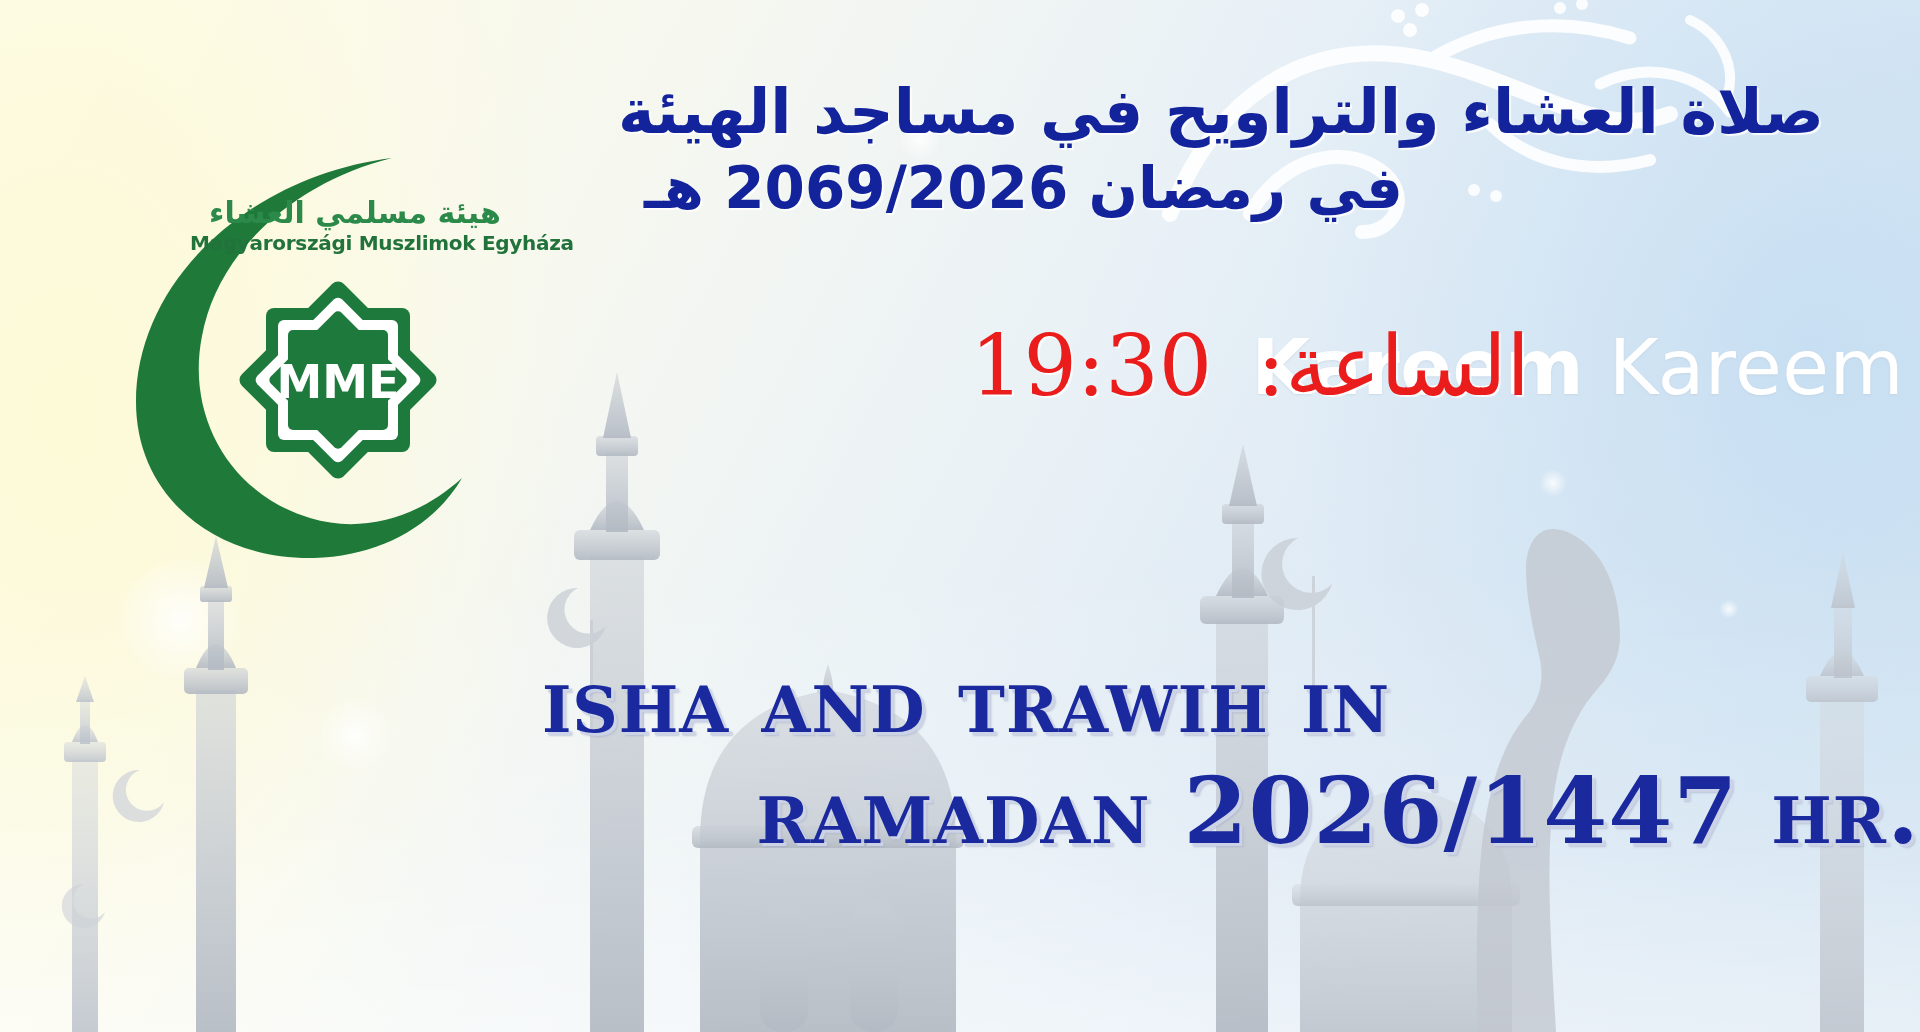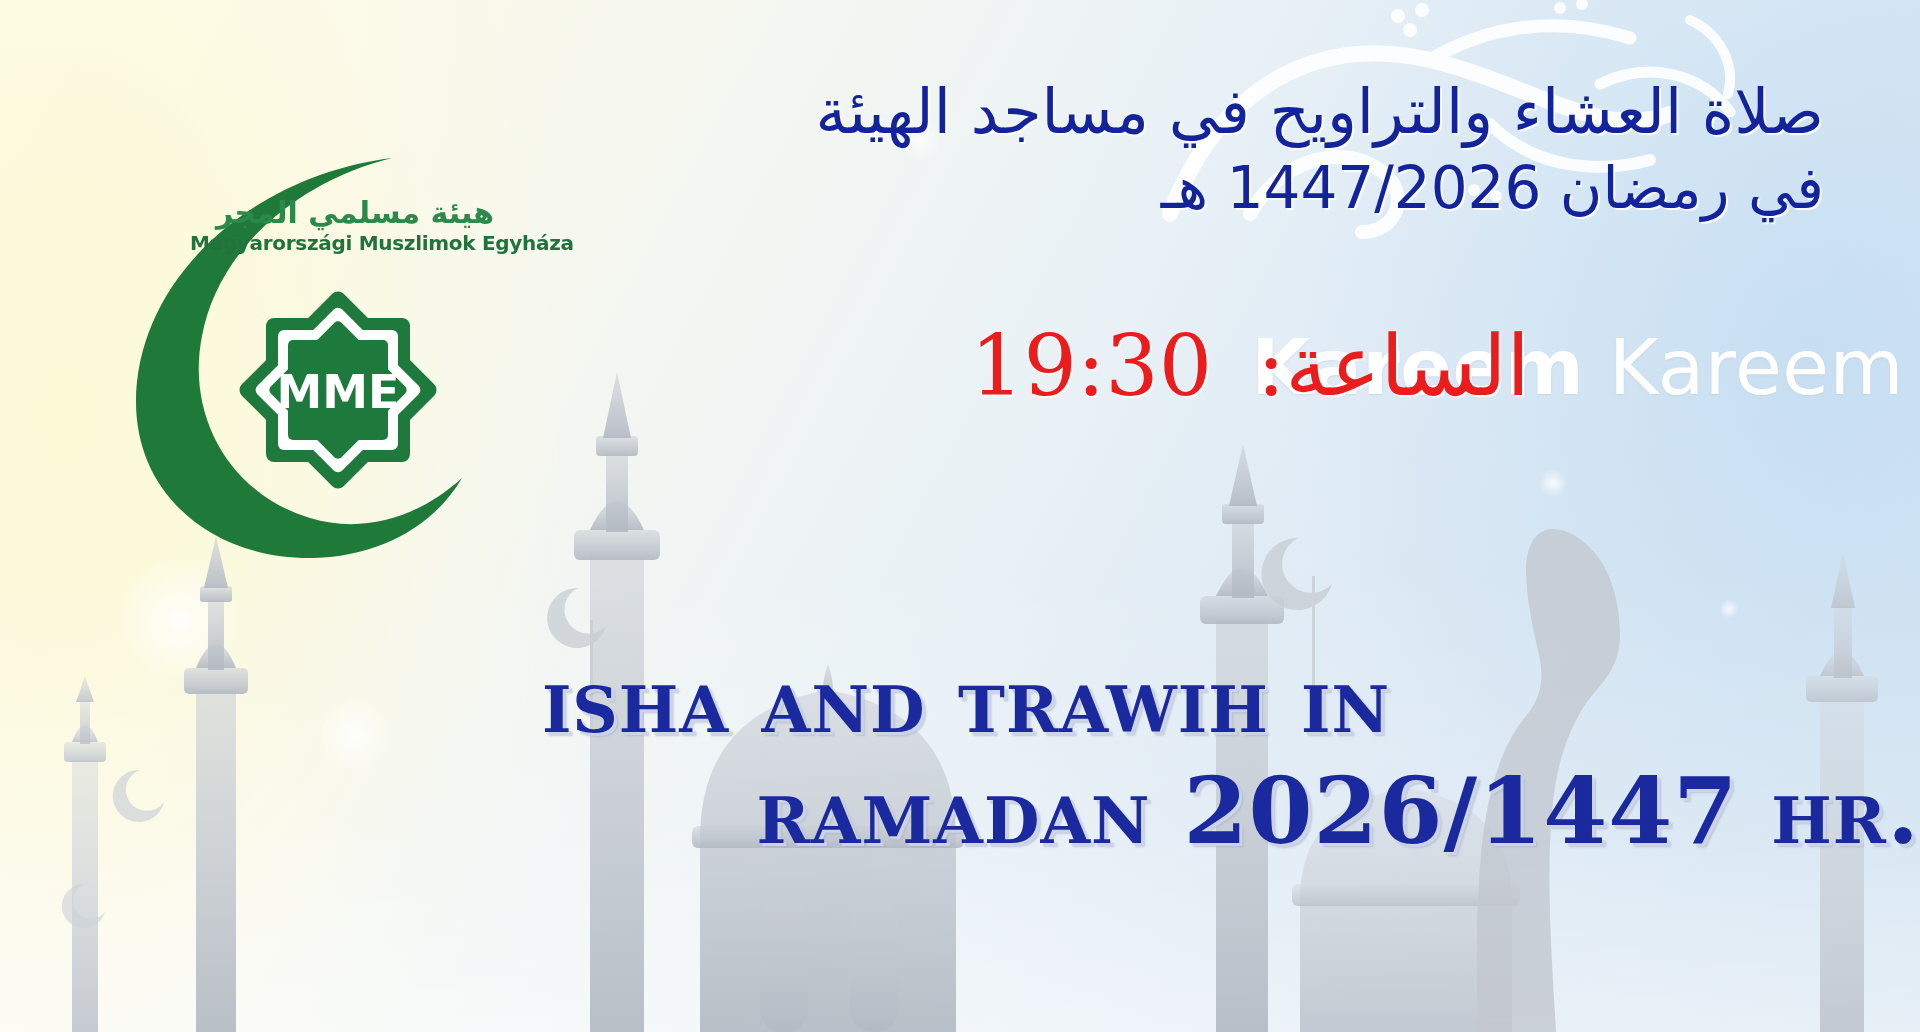--- a/index.html
+++ b/index.html
@@ -142,36 +142,36 @@
     font-size: 20px;
     font-weight: 700;
     margin-top: 2px;
     color: #22723b;
     white-space: nowrap;
     letter-spacing: -0.3px;
   }
   .star-badge {
     position: absolute;
     left: 176px;
-    top: 150px;
+    top: 140px;
     width: 200px;
     height: 200px;
   }
   .star-badge svg { width: 100%; height: 100%; display: block; }
 
   
   .headline {
     position: absolute;
     right: 96px;
     top: 72px;
     width: 1180px;
-    text-align: right;
+    text-align: left;
     direction: rtl;
     color: #13239c;
-    font-weight: 400;
+    font-weight: 700;
     font-size: 62px;
     line-height: 1.28;
     text-shadow: 2px 2px 1px rgba(255,255,255,0.85);
   }
   .headline .hl-line { display: block; white-space: nowrap; }
   .headline .hl-line-2 { font-size: 58px; }
 
   
   .time-line {
     position: absolute;
@@ -372,21 +372,21 @@
                  C 186 36, 74 142, 74 262
                  C 74 356, 152 420, 252 418
                  C 318 416, 372 386, 400 338
                  C 356 378, 300 394, 248 378
                  C 168 354, 124 276, 140 196
                  C 156 110, 234 42, 330 18 Z" fill="#1f7a3a"></path>
       </svg>
     </div>
 
     <div class="logo-text">
-      <div class="logo-ar">هيئة مسلمي المجر</div>
+      <div class="logo-ar">هيئة مسلمي العشاء</div>
       <div class="logo-hu">Magyarországi Muszlimok Egyháza</div>
     </div>
 
     <div class="star-badge">
       <svg viewBox="0 0 200 200" xmlns="http://www.w3.org/2000/svg">
         <g transform="translate(100,100)">
           <g fill="#1e7a3c">
             <rect x="-72" y="-72" width="144" height="144" rx="8"></rect>
             <rect x="-72" y="-72" width="144" height="144" rx="8" transform="rotate(45)"></rect>
           </g>
@@ -399,21 +399,21 @@
             <rect x="-50" y="-50" width="100" height="100" rx="5" transform="rotate(45)"></rect>
           </g>
         </g>
         <text x="100" y="118" text-anchor="middle" font-family="'DejaVu Sans','Liberation Sans',sans-serif" font-size="46" font-weight="700" fill="#ffffff">MME</text>
       </svg>
     </div>
   </div>
 
   <div class="headline">
     <span class="hl-line hl-line-1">صلاة العشاء والتراويح في مساجد الهيئة</span>
-    <span class="hl-line hl-line-2">في رمضان 1447/2026 هـ</span>
+    <span class="hl-line hl-line-2">في رمضان 2069/2026 هـ</span>
   </div>
 
   <div class="time-line">
     <span>الساعة:</span>
     <span class="time-value">19:30</span>
   </div>
 
   <div class="english-block">
     <span class="en-line en-line-1">Isha and Trawih in</span>
     <span class="en-line en-line-2">Ramadan 2026/1447 HR.</span>

